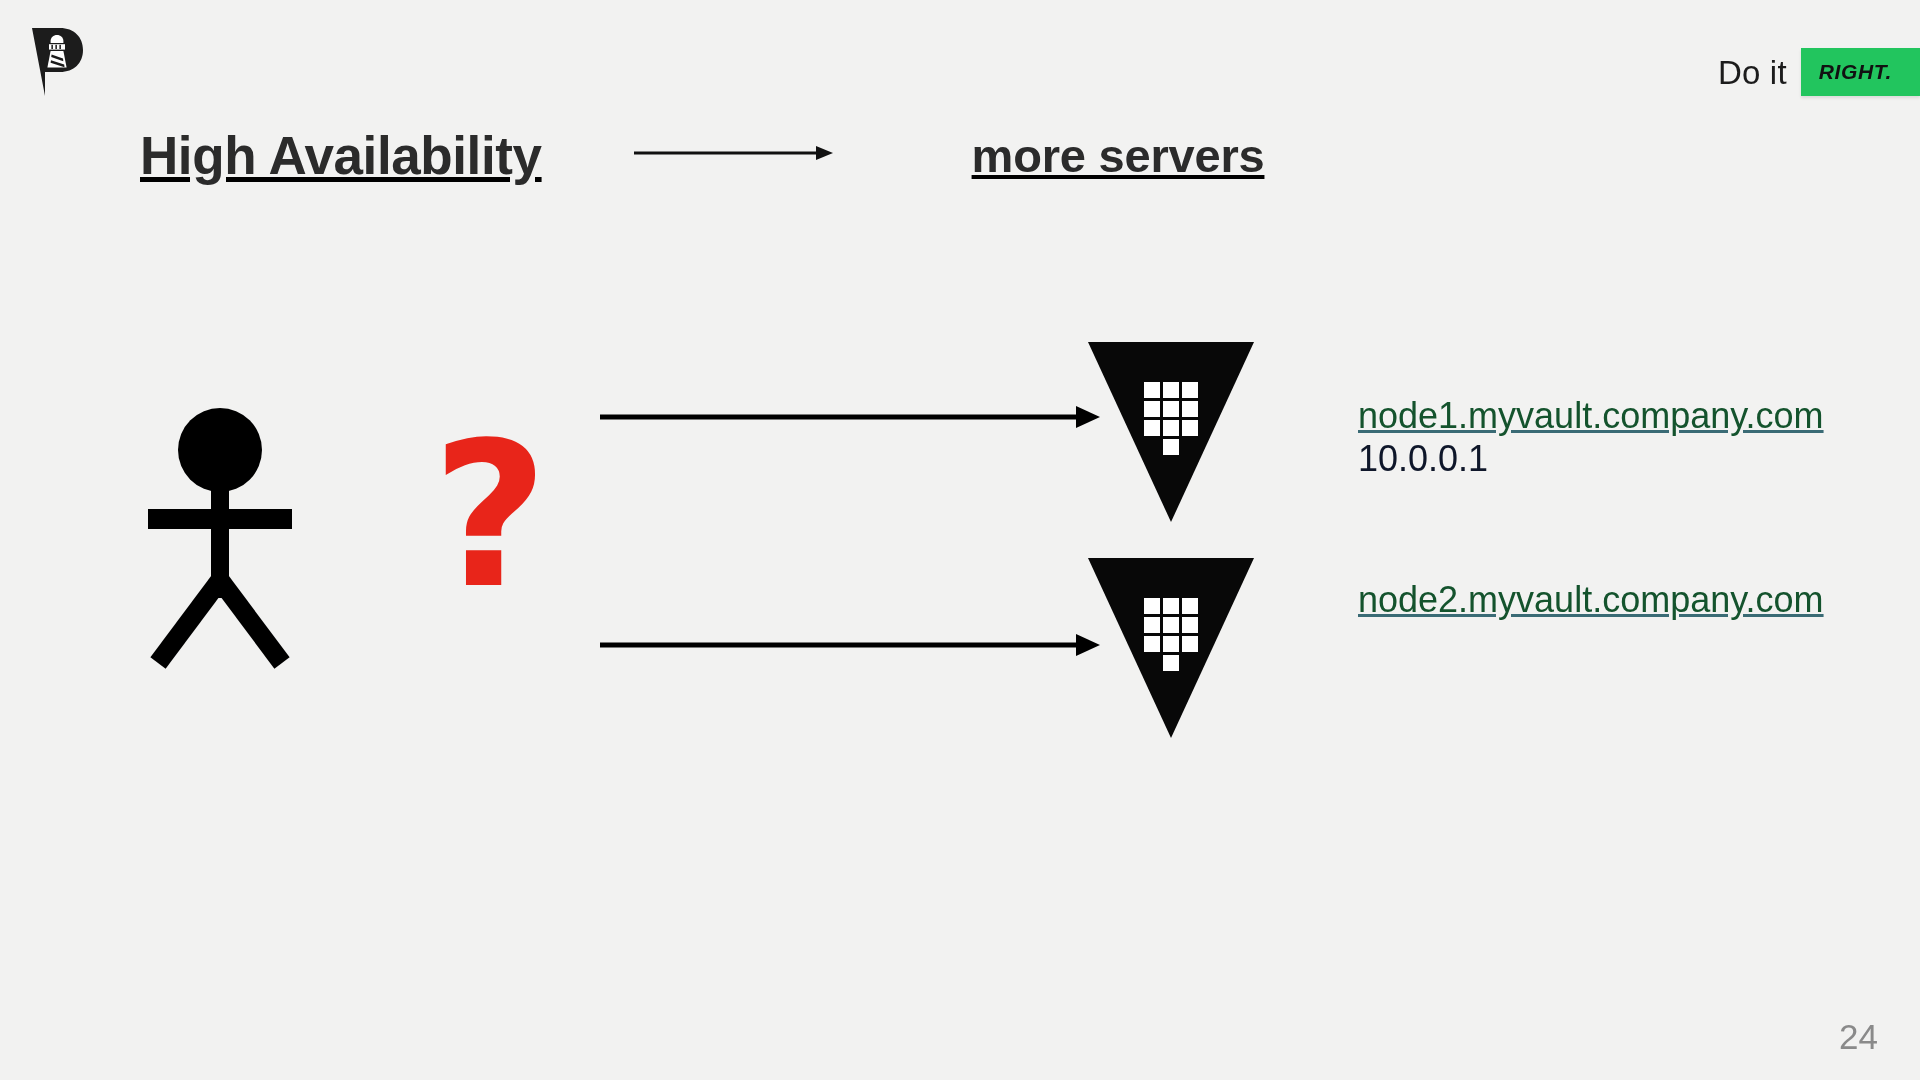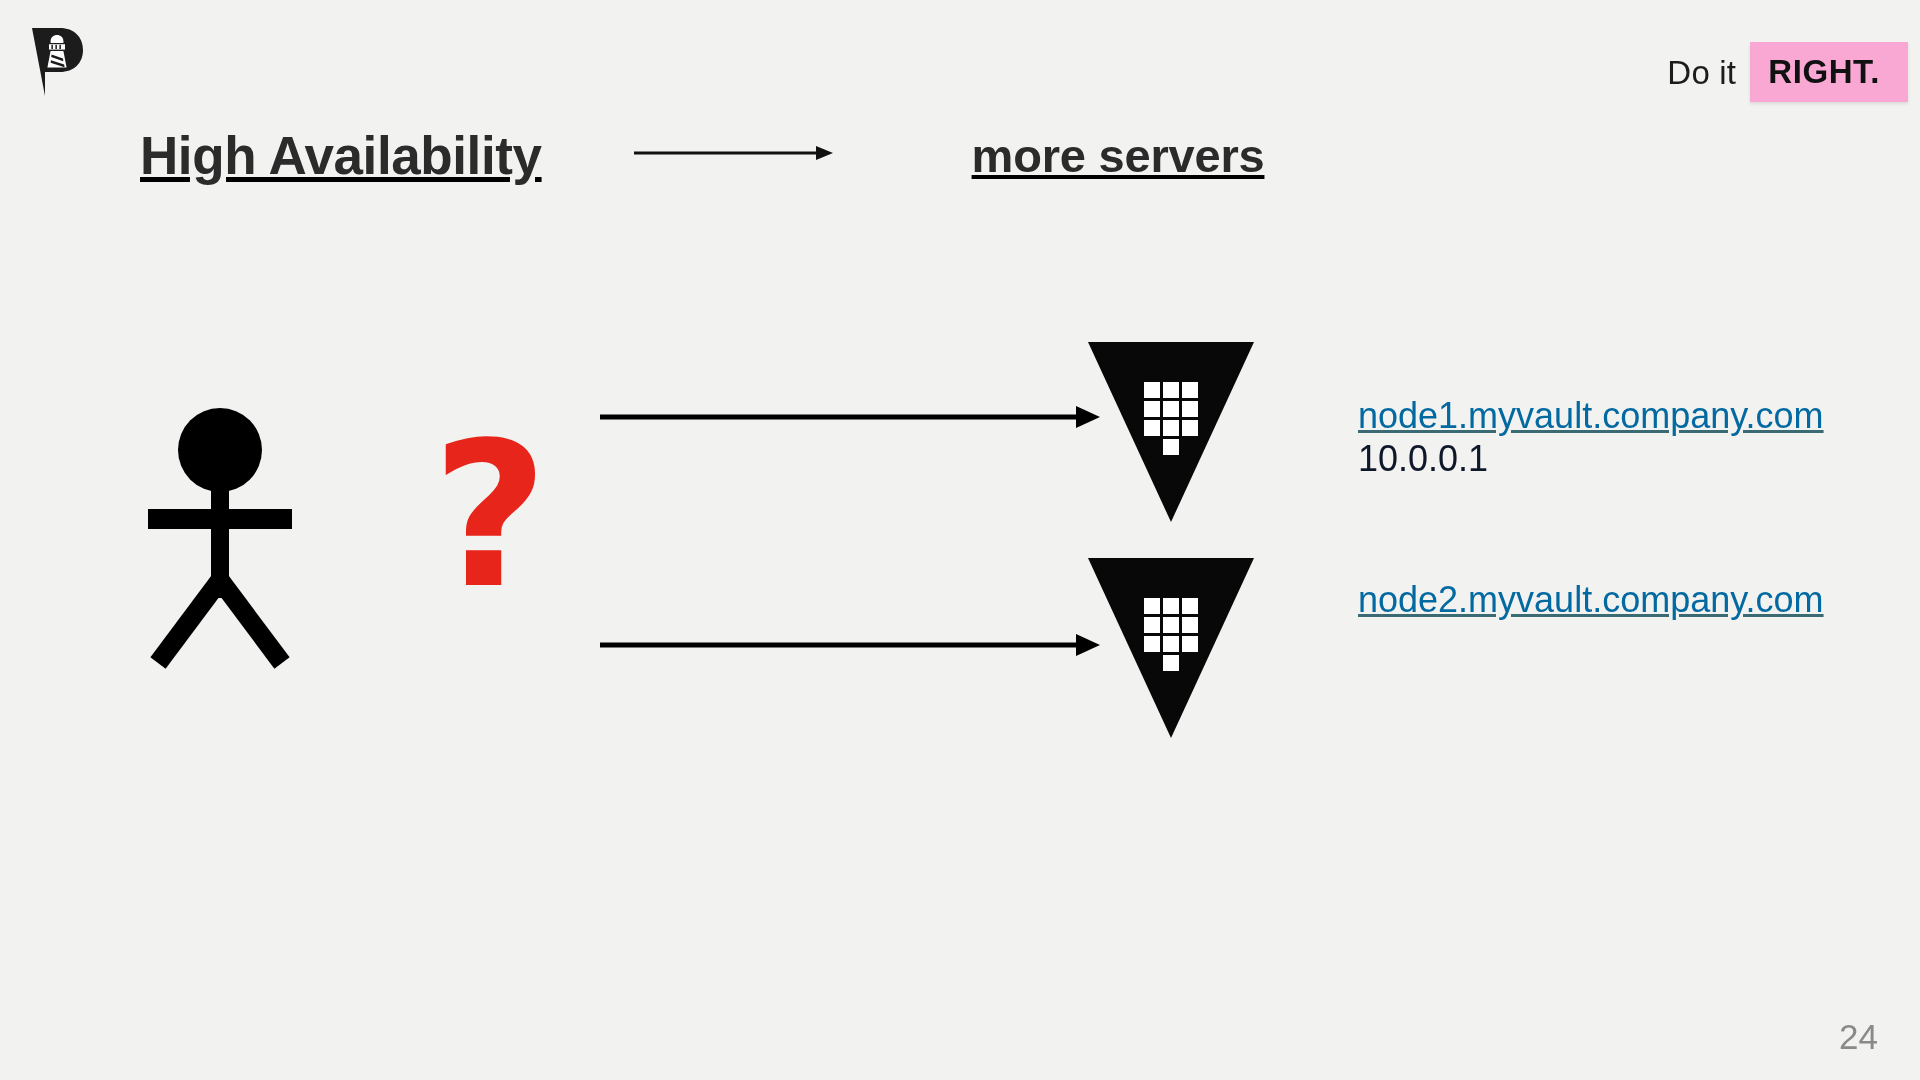--- a/index.html
+++ b/index.html
@@ -25,43 +25,44 @@
     position: absolute;
     left: 28px;
     top: 26px;
     width: 58px;
     height: 72px;
   }
 
   
   #tagline {
     position: absolute;
-    right: 12px;
+    right: 0;
     top: 44px;
     height: 56px;
     display: flex;
     align-items: center;
   }
   #tagline-plain {
     font-size: 33px;
     color: #1c1c1c;
     letter-spacing: 0.2px;
     font-weight: 400;
     padding-right: 14px;
     line-height: 1;
   }
   #tagline-highlight {
-    background: #f9a8d4;
+    background: #22c55e;
     color: #111111;
-    font-size: 33px;
+    font-size: 21px;
     font-weight: 700;
     letter-spacing: 0.6px;
     padding: 13px 28px 14px 18px;
     line-height: 1;
     box-shadow: 0 2px 3px rgba(0,0,0,0.10);
+    font-style: italic;
   }
 
   
   #headline-row {
     position: absolute;
     left: 140px;
     top: 124px;
     display: flex;
     align-items: center;
     height: 62px;
@@ -133,21 +134,21 @@
 
   .node-label {
     position: absolute;
     left: 1358px;
   }
   #node1-label { top: 396px; }
   #node2-label { top: 580px; }
 
   .node-host {
     font-size: 36px;
-    color: #0369a1;
+    color: #14532d;
     text-decoration: underline;
     text-decoration-color: #3a6b75;
     line-height: 1.12;
     white-space: nowrap;
     display: block;
     cursor: pointer;
   }
   .node-ip {
     font-size: 36px;
     color: #0f172a;

